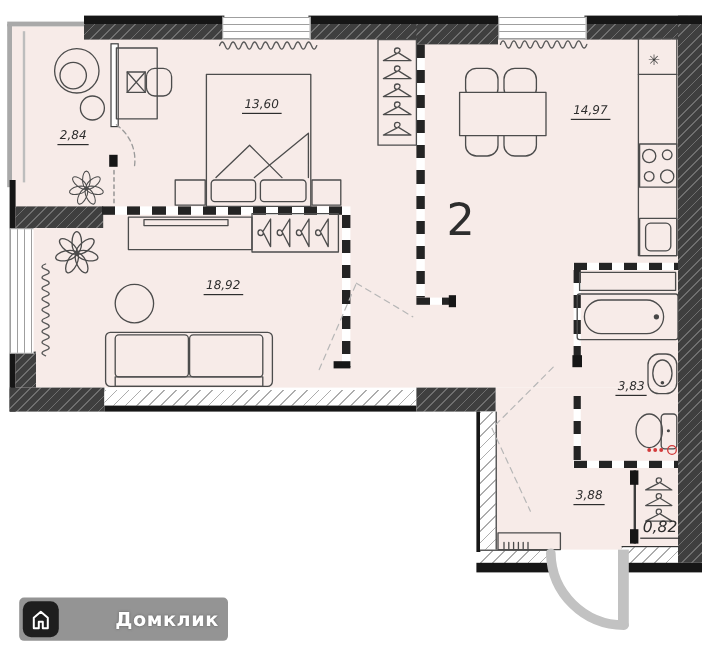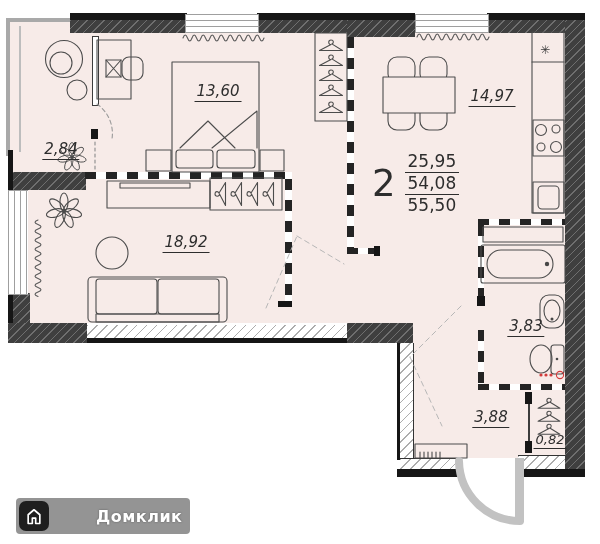--- a/index.html
+++ b/index.html
@@ -16,21 +16,21 @@
   .blk{background:#161616;}
   .gry{background:#a9a9a9;}
   
   .dashh{background:repeating-linear-gradient(90deg,#242424 0 11px,#fff 11px 21px);}
   .dashv{background:repeating-linear-gradient(180deg,#242424 0 11px,#fff 11px 21px);}
   
   .winh{background-color:#fff;border-left:1px solid #9f9f9f;border-right:1px solid #9f9f9f;
         background-image:repeating-linear-gradient(180deg,#9f9f9f 0 1px,transparent 1px 6px);}
   .winv{background-color:#fff;border-top:1px solid #9f9f9f;border-bottom:1px solid #9f9f9f;
         background-image:repeating-linear-gradient(90deg,#9f9f9f 0 1px,transparent 1px 6px);}
-  .rlabel{font-style:italic;font-size:15px;color:#2d2d2d;border-bottom:1.4px solid #2d2d2d;
+  .rlabel{font-style:italic;font-size:10px;color:#2d2d2d;border-bottom:1.4px solid #2d2d2d;
           padding:0 2px 1px;white-space:nowrap;transform:translateX(-50%);z-index:7;}
   .rlabel.small{font-size:13px;}
   #summary{display:flex;align-items:flex-start;gap:9px;z-index:7;color:#2d2d2d;}
   #summary .big{font-size:37px;line-height:1;margin-top:14px;}
   #summary .col{display:flex;flex-direction:column;text-align:center;font-size:17px;}
   #summary .col .v{line-height:21px;padding:0 3px;}
   #summary .col .v.u{border-bottom:1.6px solid #2d2d2d;}
   #vent{font-size:12px;color:#3c3c3c;z-index:7;}
   #fsvg{position:absolute;left:0;top:0;z-index:6;pointer-events:none;}
   #fsvg *{stroke:#4c4c4c;stroke-width:1.1;fill:none;stroke-linejoin:round;stroke-linecap:round;}
@@ -232,37 +232,32 @@
     </g>
     <rect x="525" y="392" width="7" height="12" style="fill:#161616;stroke:none"></rect>
     <rect x="525" y="441" width="7" height="12" style="fill:#161616;stroke:none"></rect>
 
     <g>
       <path d="M459,461 A61,61 0 0 0 520,521" style="stroke:#c2c2c2;stroke-width:8"></path>
       <rect x="515" y="458" width="9" height="64" style="fill:#c2c2c2;stroke:none"></rect>
     </g>
   </svg>
 
-  <div class="abs rlabel" style="left:61px;top:108px;margin-top:32px;">2,84</div>
+  <div class="abs rlabel" style="left:61px;top:108px;">2,84</div>
   <div class="abs rlabel" style="left:218px;top:82px;">13,60</div>
   <div class="abs rlabel" style="left:492px;top:87px;">14,97</div>
   <div class="abs rlabel" style="left:186px;top:233px;">18,92</div>
   <div class="abs rlabel" style="left:526px;top:317px;">3,83</div>
   <div class="abs rlabel" style="left:491px;top:408px;">3,88</div>
   <div class="abs rlabel small" style="left:550px;top:432px;">0,82</div>
 
   <div class="abs" id="vent" style="left:540px;top:43px;">✳</div>
 
   <div class="abs" id="summary" style="left:372px;top:151px;">
     <div class="big">2</div>
-    <div class="col">
-      <div class="v u">25,95</div>
-      <div class="v u">54,08</div>
-      <div class="v">55,50</div>
-    </div>
   </div>
 
   <div class="abs" id="logo" style="left:16px;top:498px;gap:47px;">
     <div class="ic">
       <svg width="20" height="20" viewBox="0 0 24 24">
         <path d="M5 21 V10.5 L12 4.5 L19 10.5 V21 H14 V14.5 H10 V21 Z" fill="none" stroke="#ffffff" stroke-width="2" stroke-linejoin="round"></path>
       </svg>
     </div>
     <div class="tx">Домклик</div>
   </div>

